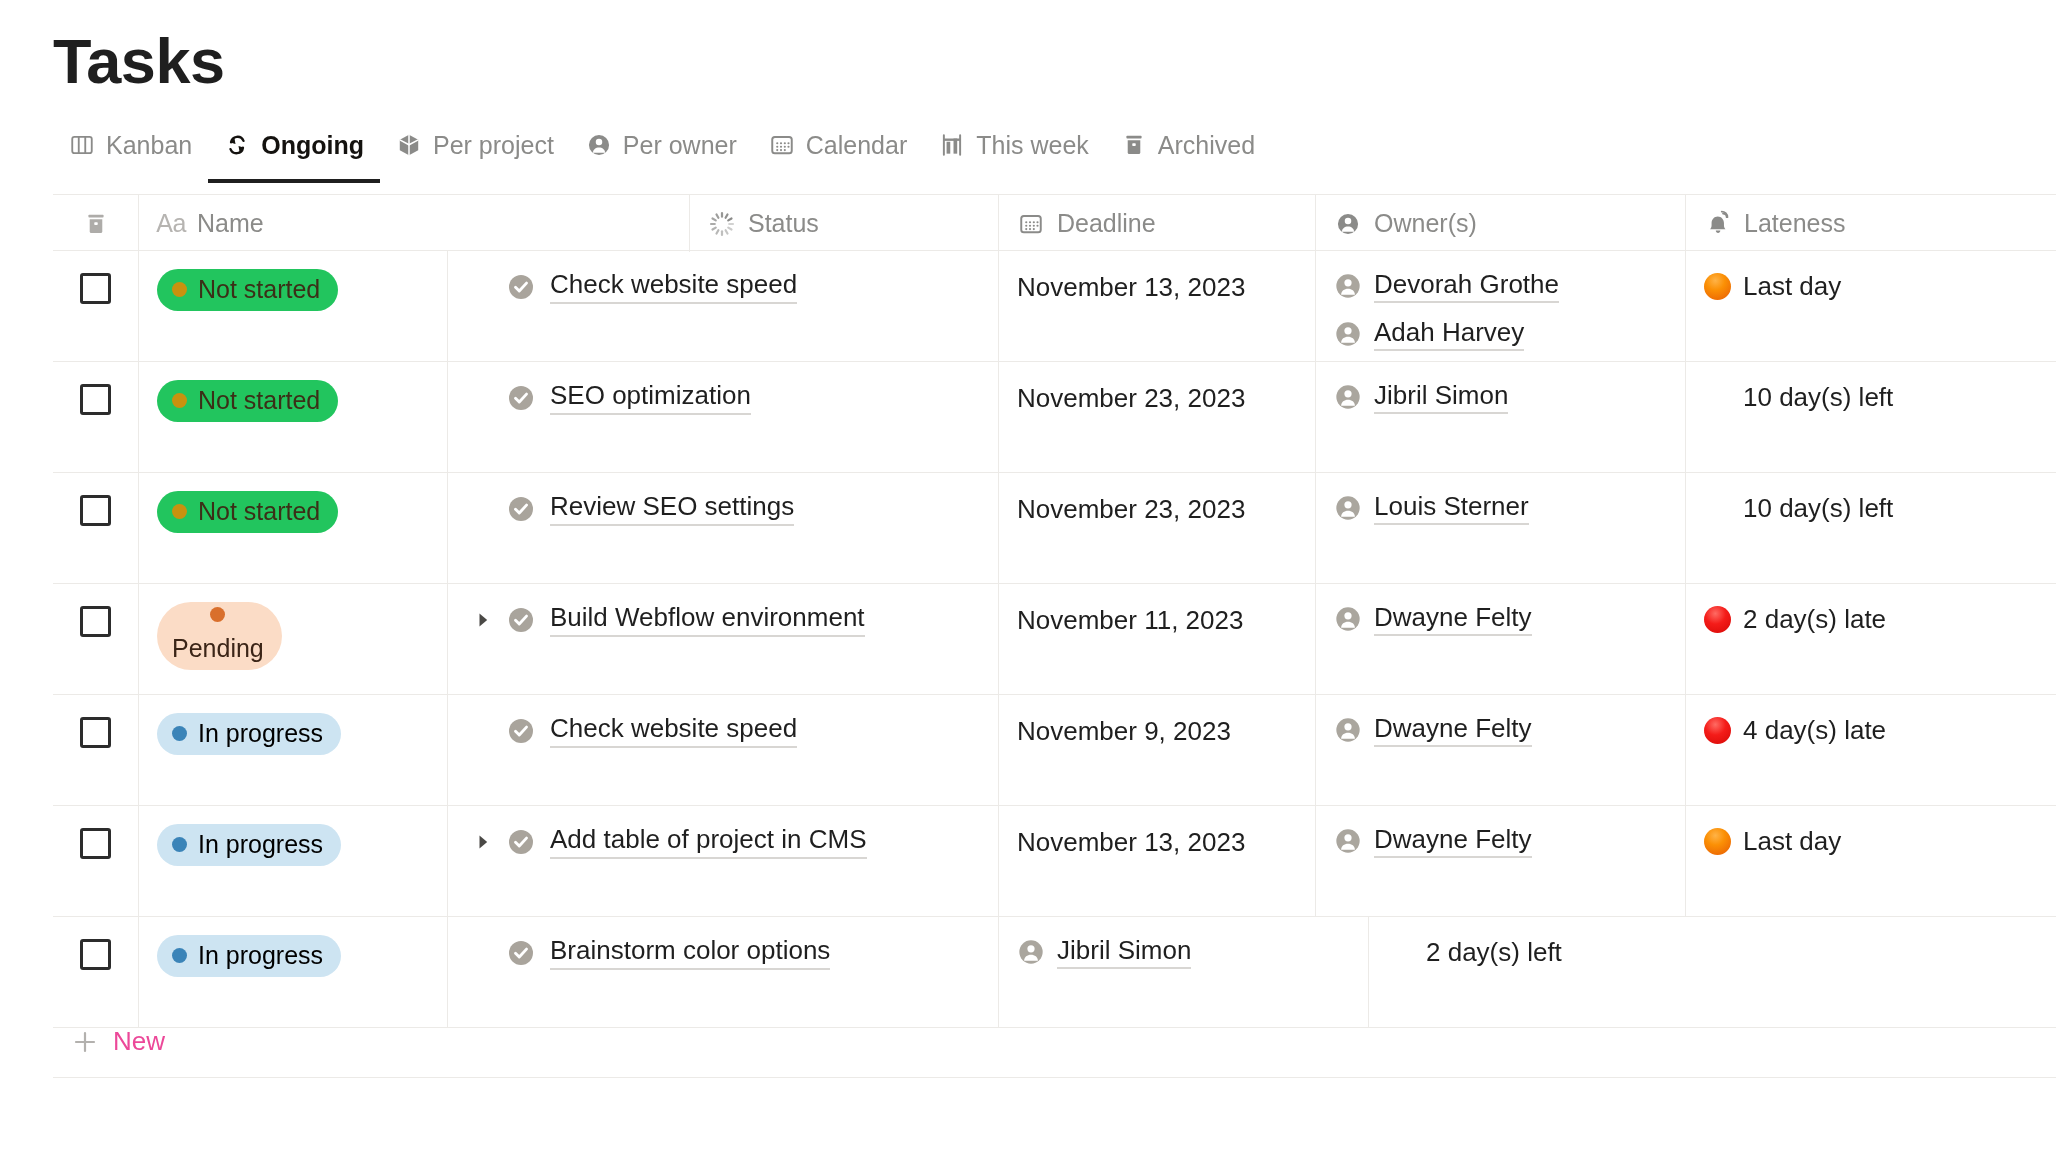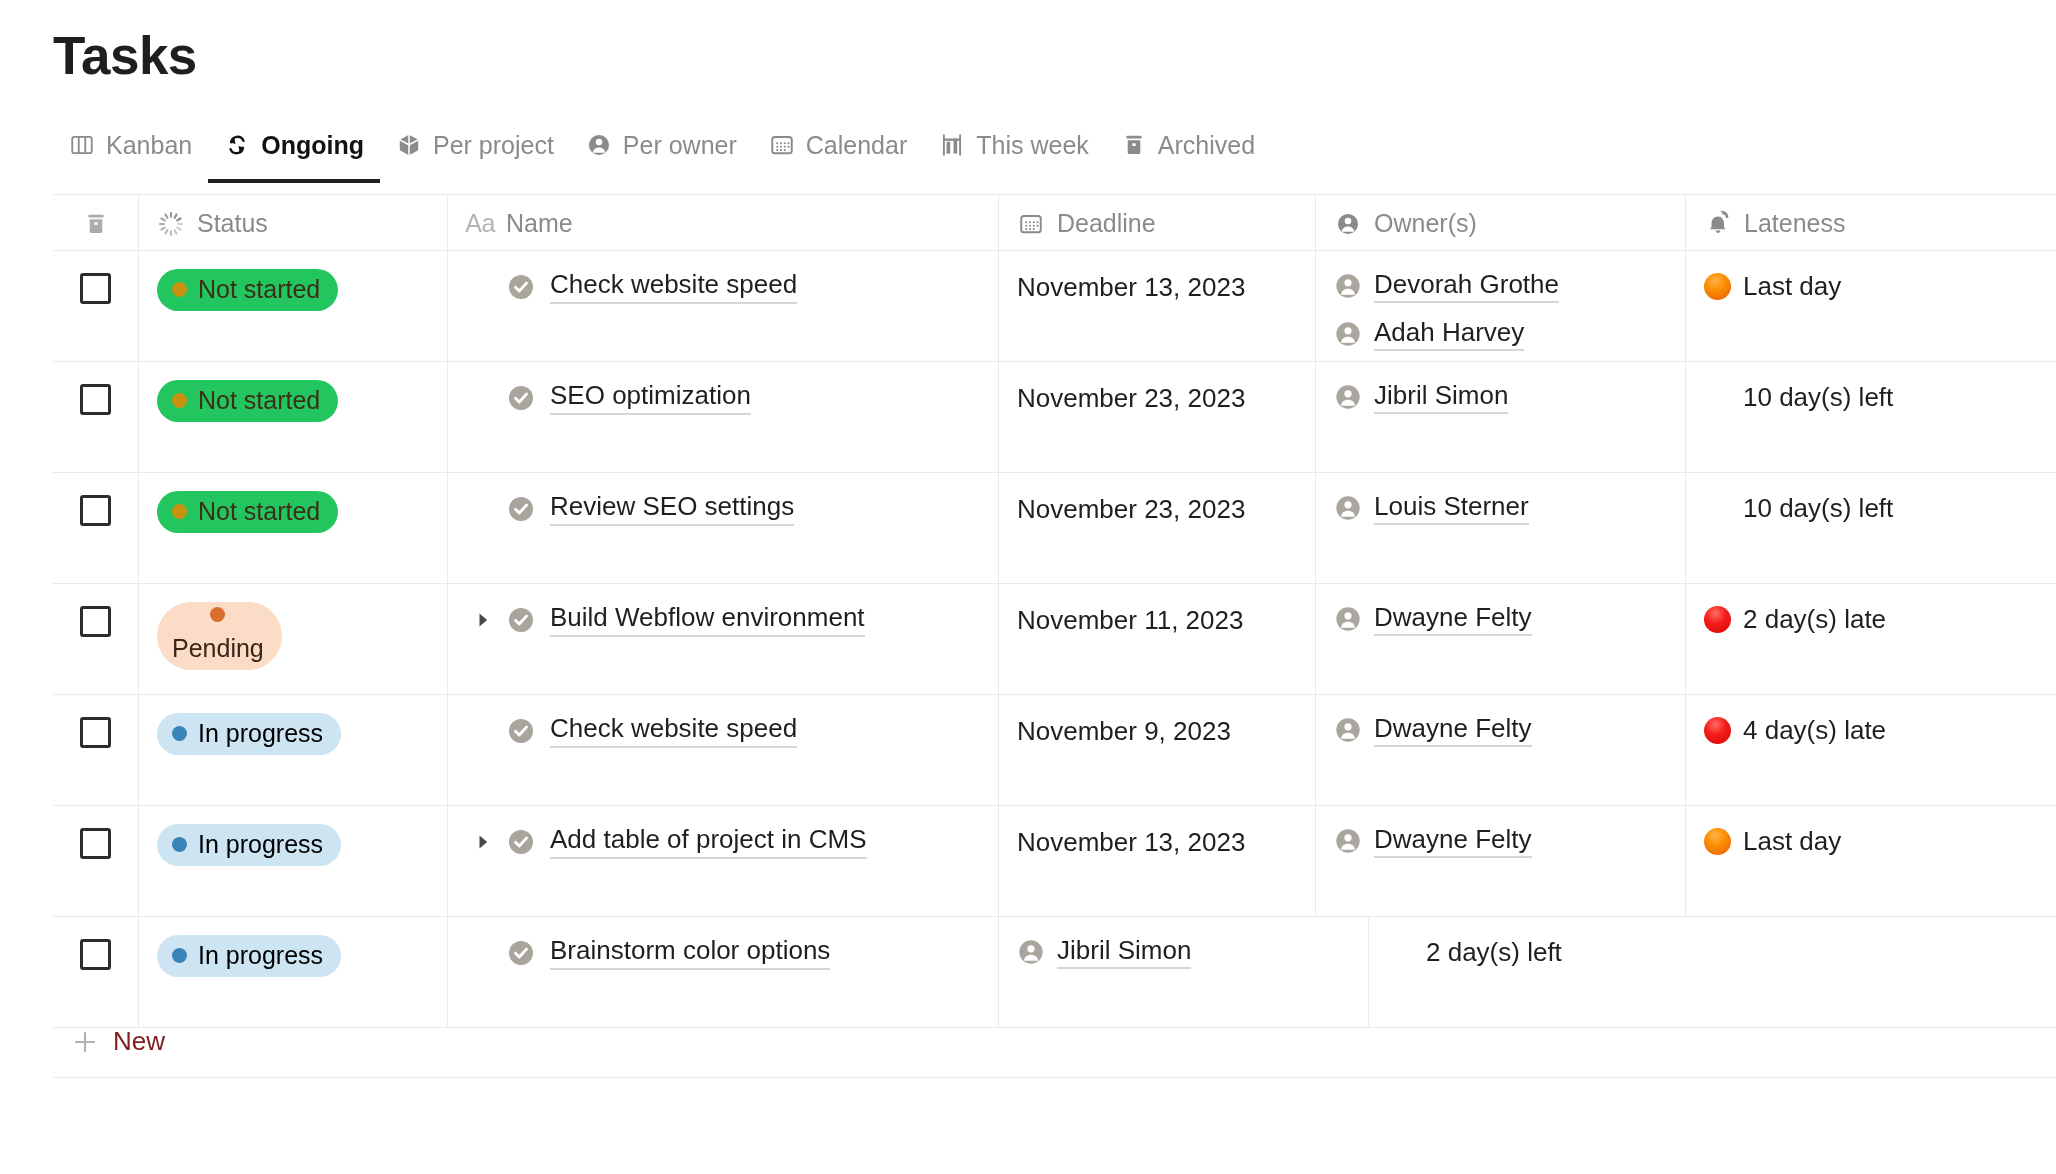--- a/index.html
+++ b/index.html
@@ -8,21 +8,21 @@
     width: 2056px; height: 1174px;
     background: #ffffff;
     font-family: "Liberation Sans", sans-serif;
     -webkit-font-smoothing: antialiased;
   }
   .page { position: relative; width: 2056px; height: 1174px; background:#fff; overflow: hidden; }
 
   
   .page-title {
     position: absolute; left: 53px; top: 27px;
-    font-size: 53px; font-weight: 700; color: #1f1f1f;
+    font-size: 63px; font-weight: 700; color: #1f1f1f;
     letter-spacing: -0.5px; line-height: 1.1;
   }
 
   
   .tabbar {
     position: absolute; left: 53px; top: 125px;
     display: flex; align-items: flex-end; gap: 0px;
     height: 58px;
   }
   .tab {
@@ -124,21 +124,21 @@
 
   
   .newrow {
     position: absolute; left: 53px; top: 1006px; width: 2003px;
     height: 72px; display: flex; align-items: center;
     border-bottom: 1px solid #eceae7;
     padding-left: 18px; gap: 14px; cursor: pointer;
   }
   .newrow .plus { width: 28px; height: 28px; display:inline-flex; align-items:center; justify-content:center; flex:0 0 28px;}
   .newrow .plus svg { display:block; }
-  .newrow .ntext { font-size: 26px; color: #7f1d1d; }
+  .newrow .ntext { font-size: 26px; color: #ec4899; }
 </style>
 </head>
 <body>
 
 <div class="page">
 
   <div class="page-title">Tasks</div>
 
   <div class="tabbar" id="tabbar">
       <div class="tab">
@@ -230,42 +230,42 @@
     <div class="trow thead" id="thead">
         <div class="cell c-check">
           <span class="hico">
             <svg width="26" height="26" viewBox="0 0 24 24">
               <rect x="5" y="3.4" width="14" height="2.6" rx="0.7" fill="#aeaca9"></rect>
               <path d="M6.2 7.6h11.6v11.4a1.4 1.4 0 0 1-1.4 1.4H7.6a1.4 1.4 0 0 1-1.4-1.4Z" fill="#aeaca9"></path>
               <rect x="10.4" y="10.4" width="3.2" height="2.6" rx="0.7" fill="#fff"></rect>
             </svg>
           </span>
         </div>
+        <div class="cell c-name">
+          <span class="hico aa-ico">Aa</span>
+          <span>Name</span>
+        </div>
         <div class="cell c-status">
           <span class="hico">
             <svg width="28" height="28" viewBox="0 0 24 24">
               <line x1="18.20" y1="12.00" x2="21.40" y2="12.00" stroke="#8b8b89" stroke-width="1.9" stroke-linecap="round" opacity="0.38"></line>
               <line x1="17.37" y1="15.10" x2="20.14" y2="16.70" stroke="#8b8b89" stroke-width="1.9" stroke-linecap="round" opacity="0.44"></line>
               <line x1="15.10" y1="17.37" x2="16.70" y2="20.14" stroke="#8b8b89" stroke-width="1.9" stroke-linecap="round" opacity="0.49"></line>
               <line x1="12.00" y1="18.20" x2="12.00" y2="21.40" stroke="#8b8b89" stroke-width="1.9" stroke-linecap="round" opacity="0.55"></line>
               <line x1="8.90" y1="17.37" x2="7.30" y2="20.14" stroke="#8b8b89" stroke-width="1.9" stroke-linecap="round" opacity="0.61"></line>
               <line x1="6.63" y1="15.10" x2="3.86" y2="16.70" stroke="#8b8b89" stroke-width="1.9" stroke-linecap="round" opacity="0.66"></line>
               <line x1="5.80" y1="12.00" x2="2.60" y2="12.00" stroke="#8b8b89" stroke-width="1.9" stroke-linecap="round" opacity="0.72"></line>
               <line x1="6.63" y1="8.90" x2="3.86" y2="7.30" stroke="#8b8b89" stroke-width="1.9" stroke-linecap="round" opacity="0.77"></line>
               <line x1="8.90" y1="6.63" x2="7.30" y2="3.86" stroke="#8b8b89" stroke-width="1.9" stroke-linecap="round" opacity="0.83"></line>
               <line x1="12.00" y1="5.80" x2="12.00" y2="2.60" stroke="#8b8b89" stroke-width="1.9" stroke-linecap="round" opacity="0.89"></line>
               <line x1="15.10" y1="6.63" x2="16.70" y2="3.86" stroke="#8b8b89" stroke-width="1.9" stroke-linecap="round" opacity="0.94"></line>
               <line x1="17.37" y1="8.90" x2="20.14" y2="7.30" stroke="#8b8b89" stroke-width="1.9" stroke-linecap="round" opacity="1.00"></line>
             </svg>
           </span>
           <span>Status</span>
-        </div>
-        <div class="cell c-name">
-          <span class="hico aa-ico">Aa</span>
-          <span>Name</span>
         </div>
         <div class="cell c-deadline">
           <span class="hico">
             <svg width="26" height="26" viewBox="0 0 24 24">
               <rect x="3" y="4.6" width="18" height="15" rx="2.4" fill="none" stroke="#8b8b89" stroke-width="1.8"></rect>
               <g fill="#8b8b89">
                 <circle cx="7.6" cy="10.4" r="1"></circle>
                 <circle cx="11.1" cy="10.4" r="1"></circle>
                 <circle cx="14.6" cy="10.4" r="1"></circle>
                 <circle cx="18" cy="10.4" r="1"></circle>

